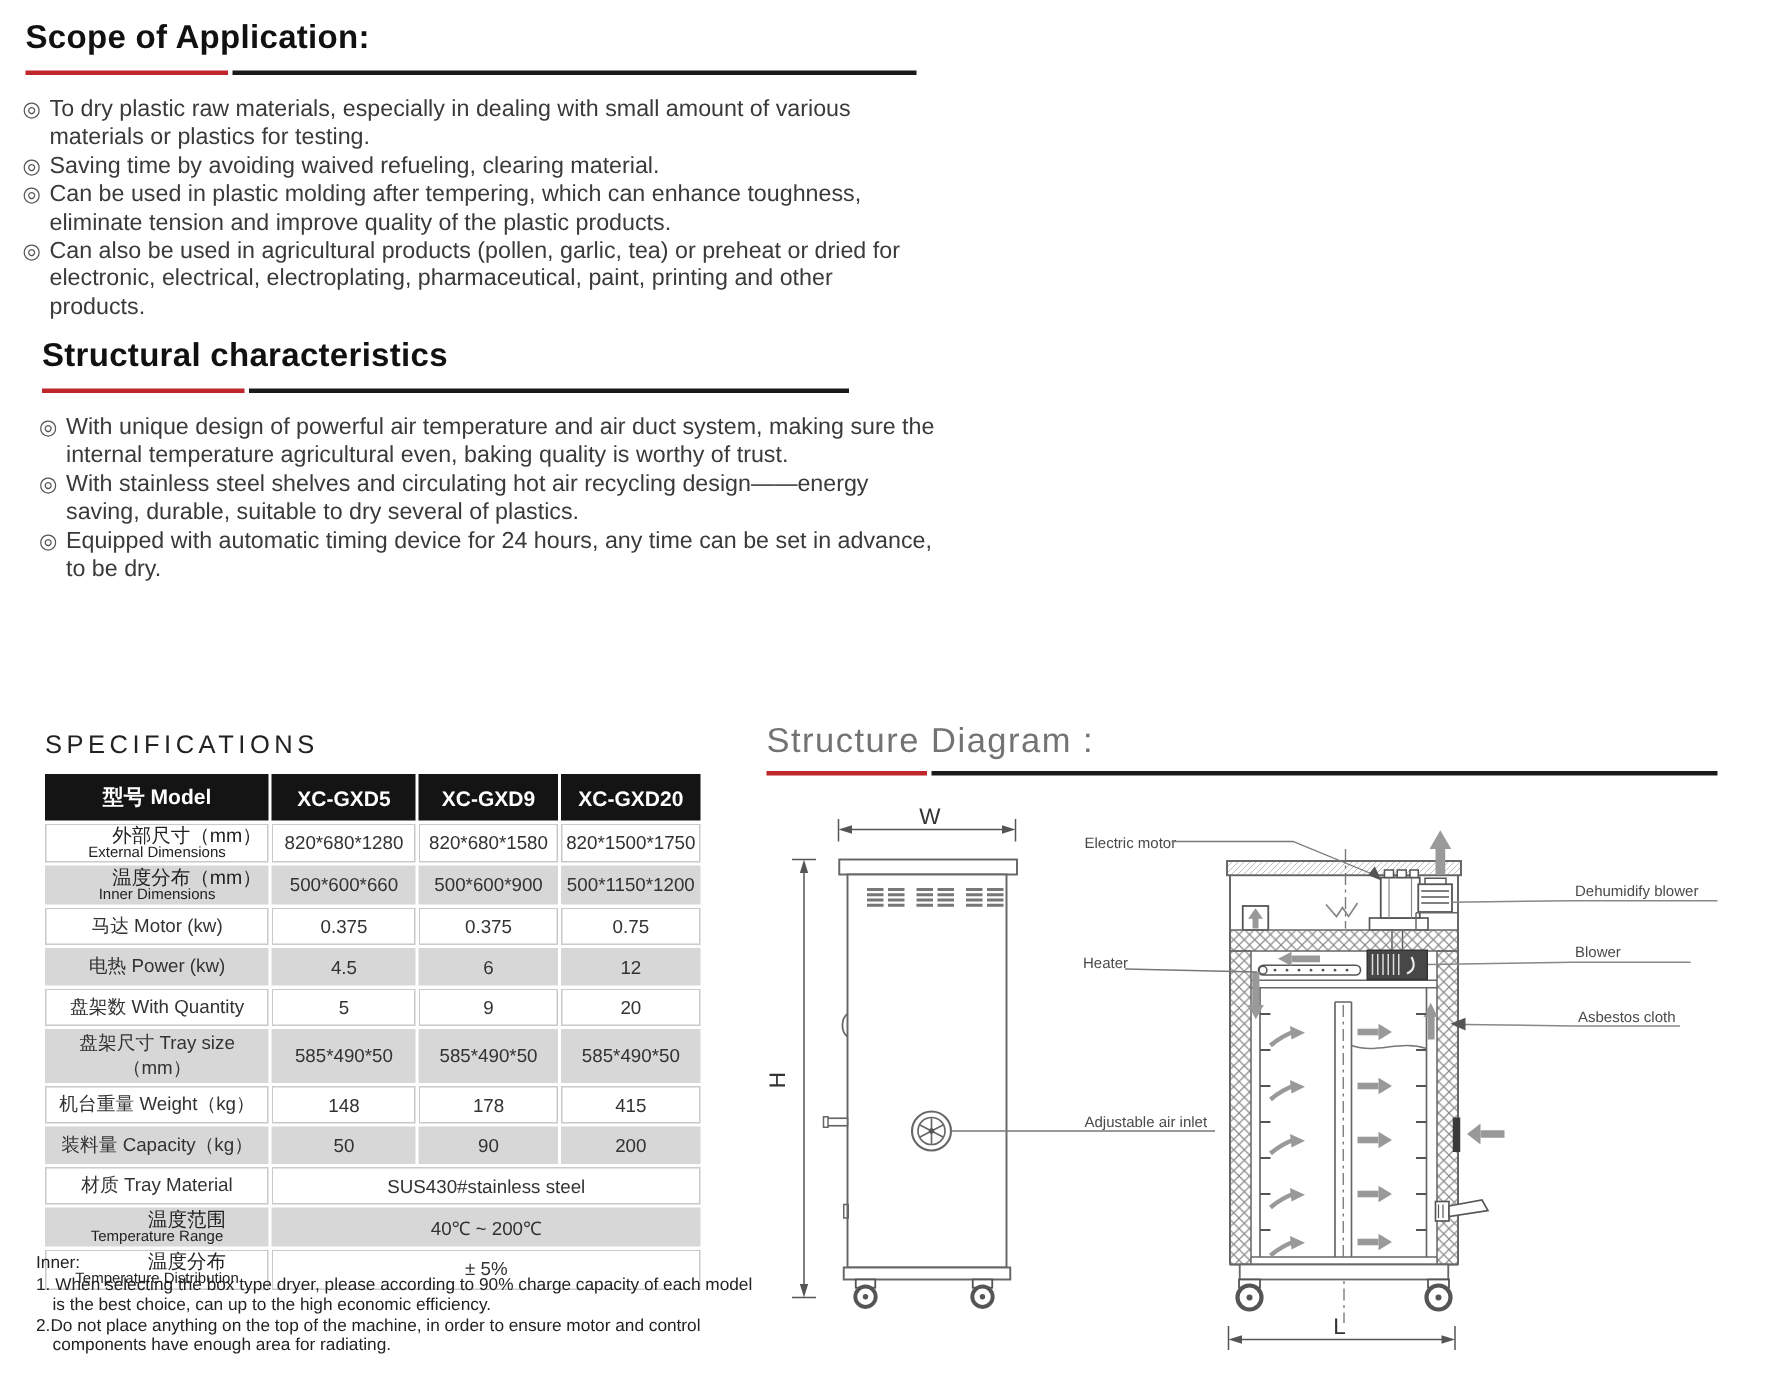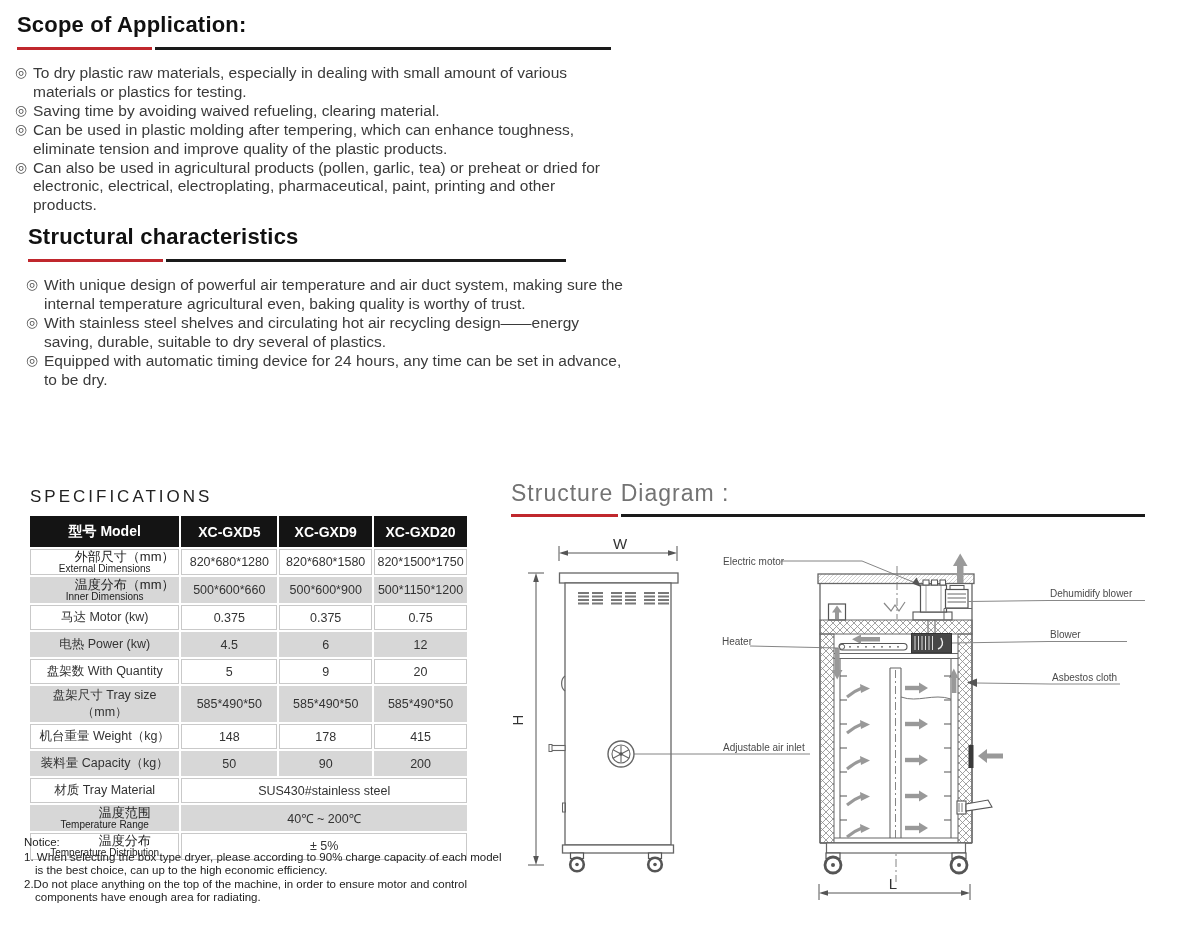--- a/index.html
+++ b/index.html
@@ -159,21 +159,21 @@
           <td>
             <div class="zh">温度分布</div>
             <div class="en">Temperature Distribution</div>
           </td>
           <td colspan="3">± 5%</td>
         </tr>
       </tbody>
   </table>
 
   <div class="notice">
-    <div>Notice:</div>
+    <div>Inner:</div>
     <ol id="notice-items">
         <li>1. When selecting the box type dryer, please according to 90% charge capacity of each model is the best choice, can up to the high economic efficiency.</li>
         <li>2.Do not place anything on the top of the machine, in order to ensure motor and control components have enough area for radiating.</li>
       </ol>
   </div>
 
   <div class="diag-title">Structure Diagram :</div>
   <div class="diag-rule">
     <span class="red"></span>
     <span class="black"></span>

